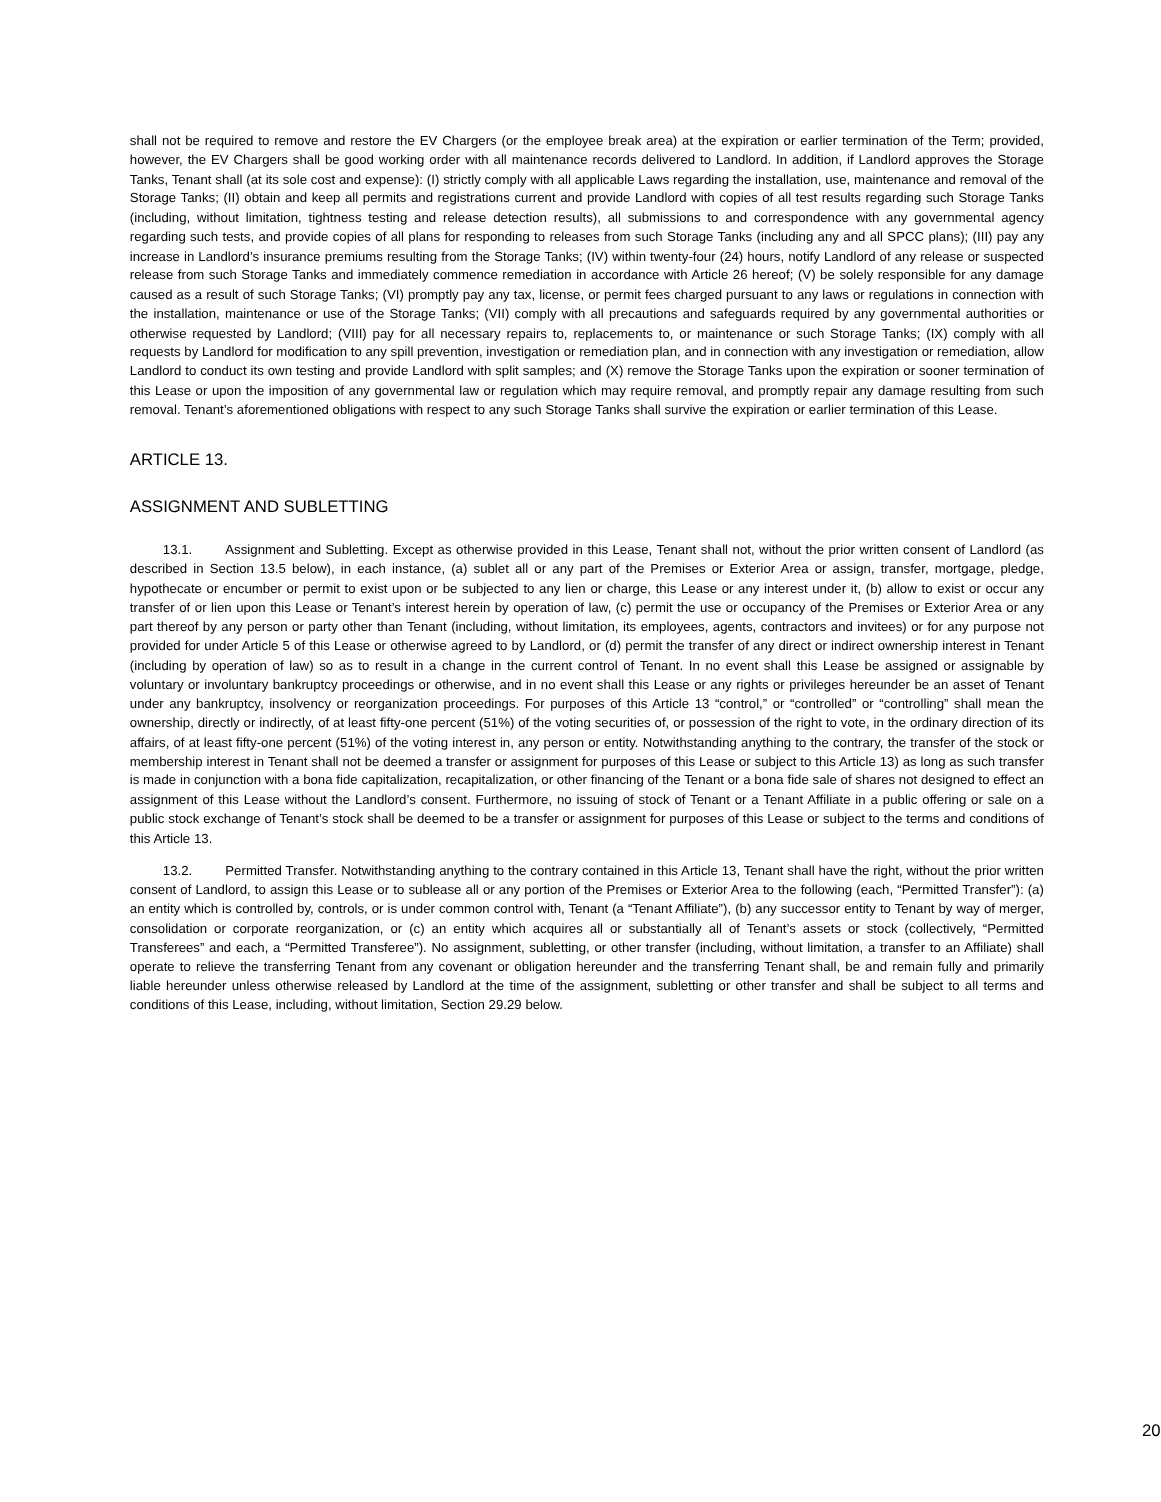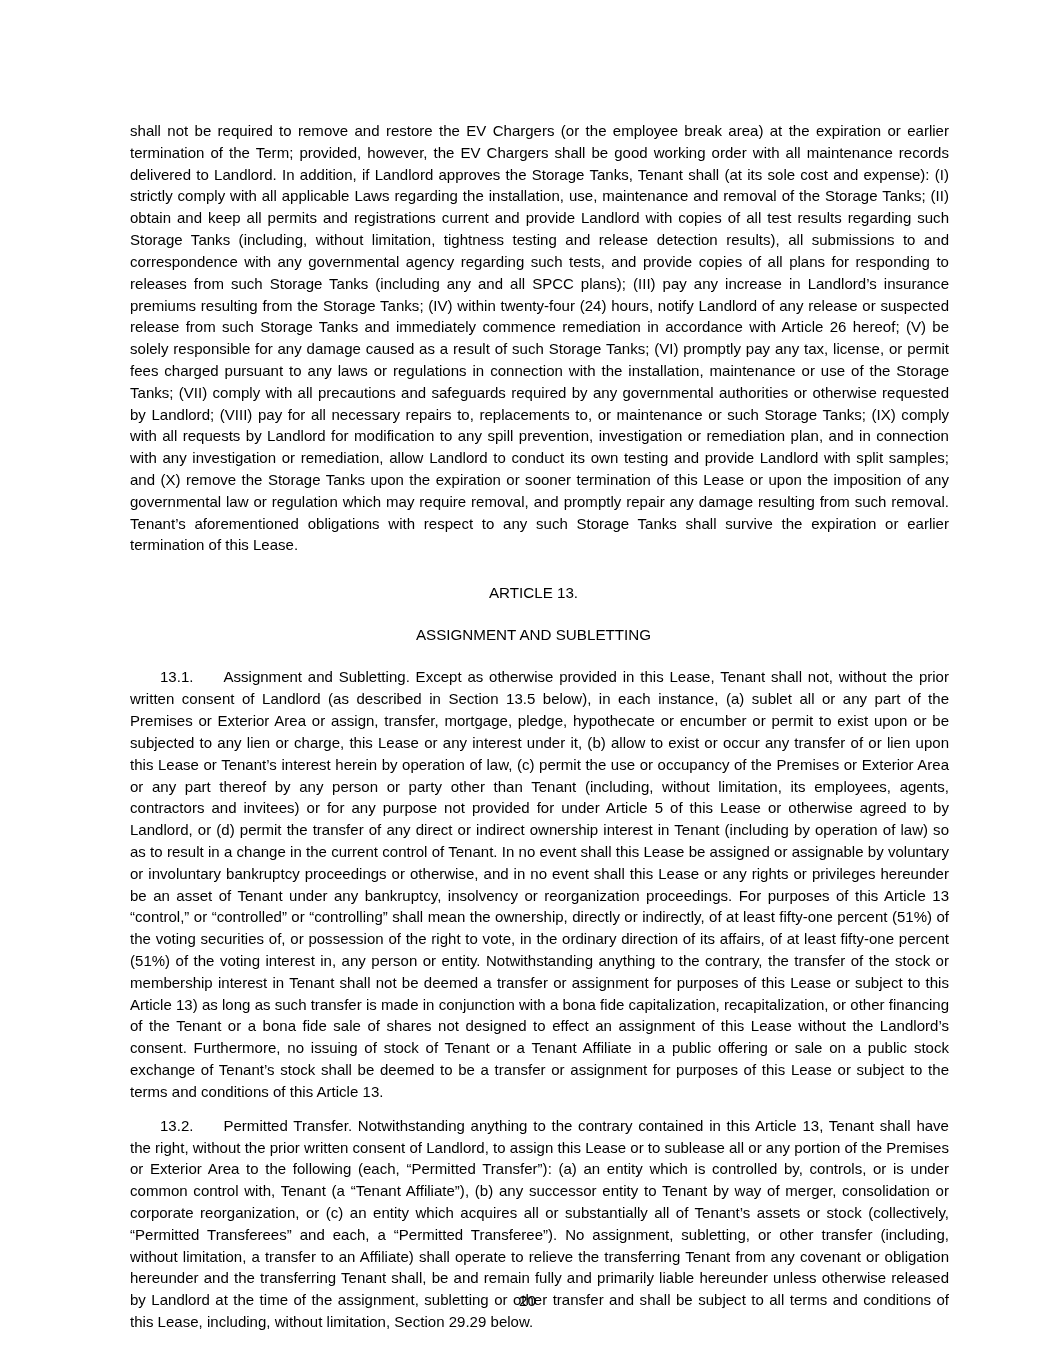--- a/index.html
+++ b/index.html
@@ -14,42 +14,42 @@
     color: #000000;
   }
   .page {
     position: relative;
     width: 1055px;
     height: 1365px;
     box-sizing: border-box;
     padding: 120px 106px 0 118px;
   }
   .para {
-    font-size: 15px;
+    font-size: 12px;
     line-height: 1.455;
     text-align: justify;
-    margin: 0 0 0 12px;
+    margin: 0 0 0 0;
     letter-spacing: 0.02px;
   }
   .center {
-    text-align: center;
+    text-align: left;
     font-size: 15.2px;
     line-height: 1.455;
   }
   .gap-lg { height: 26px; }
   .gap-md { height: 20px; }
   .gap-sm { height: 12px; }
   .u { }
   .sp { display: inline-block; width: 30px; }
   .pagenum {
     position: absolute;
     left: 0;
     right: 0;
     bottom: 56px;
-    text-align: center;
+    text-align: right;
     font-size: 15.2px;
   }
 </style>
 </head>
 <body>
 
 <div class="page">
 
   <p class="para">shall not be required to remove and restore the EV Chargers (or the employee break area) at the expiration or earlier termination of the Term; provided, however, the EV Chargers shall be good working order with all maintenance records delivered to Landlord. In addition, if Landlord approves the Storage Tanks, Tenant shall (at its sole cost and expense): (I) strictly comply with all applicable Laws regarding the installation, use, maintenance and removal of the Storage Tanks; (II) obtain and keep all permits and registrations current and provide Landlord with copies of all test results regarding such Storage Tanks (including, without limitation, tightness testing and release detection results), all submissions to and correspondence with any governmental agency regarding such tests, and provide copies of all plans for responding to releases from such Storage Tanks (including any and all SPCC plans); (III) pay any increase in Landlord’s insurance premiums resulting from the Storage Tanks; (IV) within twenty-four (24) hours, notify Landlord of any release or suspected release from such Storage Tanks and immediately commence remediation in accordance with Article 26 hereof; (V) be solely responsible for any damage caused as a result of such Storage Tanks; (VI) promptly pay any tax, license, or permit fees charged pursuant to any laws or regulations in connection with the installation, maintenance or use of the Storage Tanks; (VII) comply with all precautions and safeguards required by any governmental authorities or otherwise requested by Landlord; (VIII) pay for all necessary repairs to, replacements to, or maintenance or such Storage Tanks; (IX) comply with all requests by Landlord for modification to any spill prevention, investigation or remediation plan, and in connection with any investigation or remediation, allow Landlord to conduct its own testing and provide Landlord with split samples; and (X) remove the Storage Tanks upon the expiration or sooner termination of this Lease or upon the imposition of any governmental law or regulation which may require removal, and promptly repair any damage resulting from such removal.  Tenant’s aforementioned obligations with respect to any such Storage Tanks shall survive the expiration or earlier termination of this Lease.</p>
 

